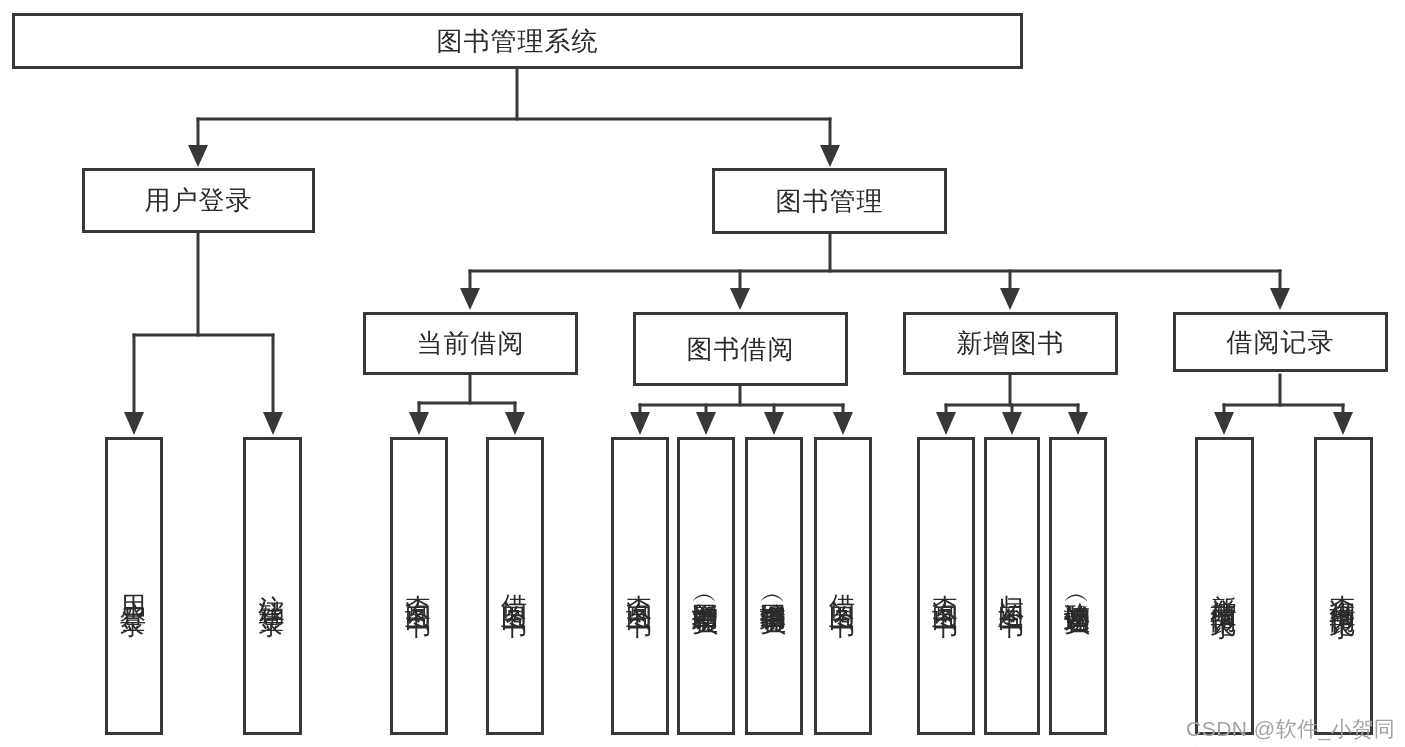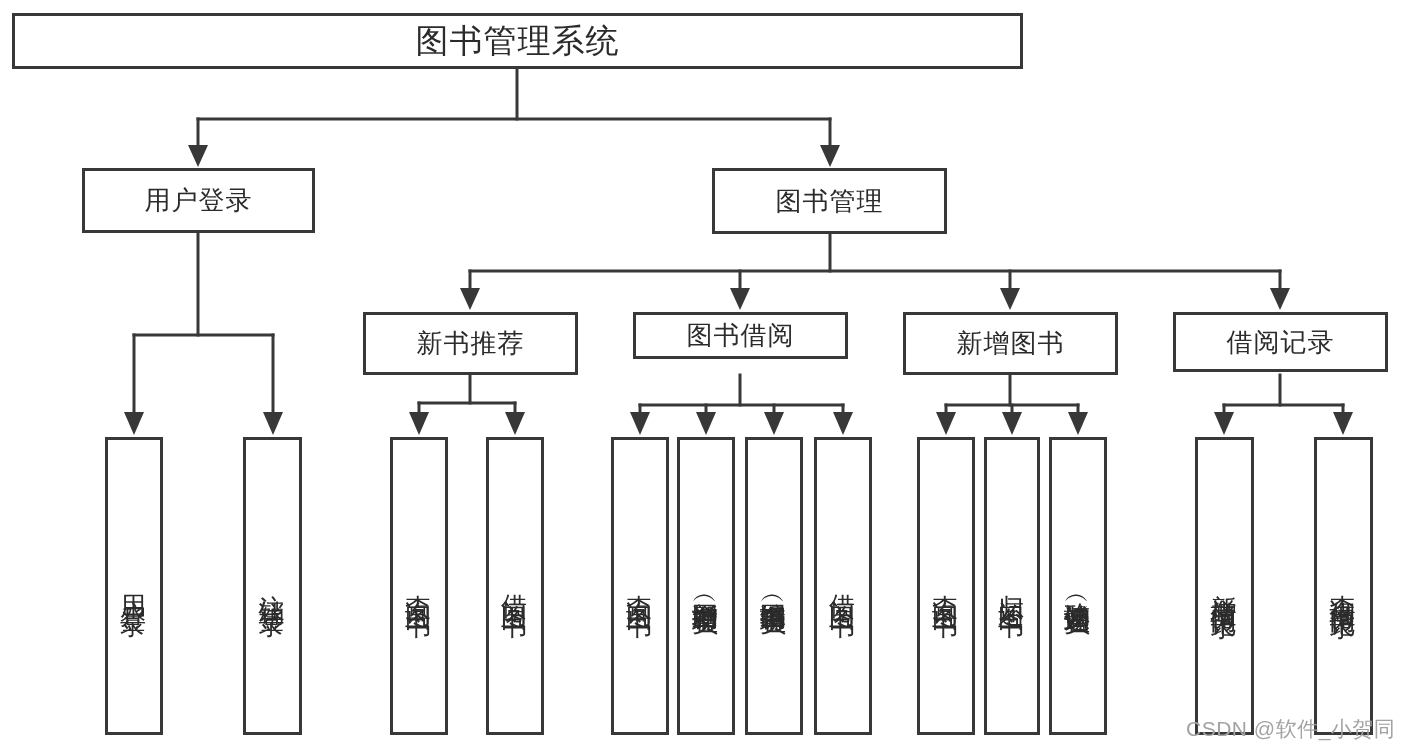--- a/index.html
+++ b/index.html
@@ -8,21 +8,21 @@
     font-family:"Liberation Sans", sans-serif; overflow:hidden;
   }
   svg.wires { position:absolute; left:0; top:0; width:1405px; height:747px; z-index:1; }
   .node {
     position:absolute; box-sizing:border-box; z-index:2;
     border:3px solid #383838; background:#ffffff; color:#2b2b2b;
     display:flex; align-items:center; justify-content:center;
     white-space:nowrap;
   }
   .hnode { font-size:26px; letter-spacing:1px; }
-  .title { font-size:33px; }
+  .title { font-size:26px; }
   .vnode { writing-mode:vertical-rl; font-size:26px; }
   .v4 { letter-spacing:6px; }
   .v6 { letter-spacing:4px; }
   .v9 { letter-spacing:1px; }
   .watermark {
     position:absolute; left:1186px; top:715px; z-index:5;
     font-size:21px; color:#a3a3a3; letter-spacing:0.5px;
   }
 </style>
 </head>
@@ -101,22 +101,22 @@
       <polygon points="1214,412 1234,412 1224,435"></polygon>
       <polygon points="1333,412 1353,412 1343,435"></polygon>
     </g>
   </svg>
 
   <div class="node hnode title" style="left:12px; top:13px; width:1011px; height:56px;">图书管理系统</div>
 
   <div class="node hnode" style="left:82px; top:168px; width:233px; height:65px;">用户登录</div>
   <div class="node hnode" style="left:712px; top:168px; width:235px; height:66px;">图书管理</div>
 
-  <div class="node hnode" style="left:363px; top:312px; width:215px; height:63px;">新书推荐</div>
-  <div class="node hnode" style="left:633px; top:312px; width:215px; height:47px;">图书借阅</div>
+  <div class="node hnode" style="left:363px; top:312px; width:215px; height:63px;">当前借阅</div>
+  <div class="node hnode" style="left:633px; top:312px; width:215px; height:74px;">图书借阅</div>
   <div class="node hnode" style="left:903px; top:312px; width:215px; height:63px;">新增图书</div>
   <div class="node hnode" style="left:1173px; top:312px; width:215px; height:60px;">借阅记录</div>
 
   <div class="node vnode v4" style="left:105px; top:437px; width:58px; height:298px;">用户登录</div>
   <div class="node vnode v4" style="left:243px; top:437px; width:59px; height:298px;">注销登录</div>
 
   <div class="node vnode v4" style="left:390px; top:437px; width:58px; height:298px;">查询图书</div>
   <div class="node vnode v4" style="left:486px; top:437px; width:58px; height:298px;">借阅图书</div>
 
   <div class="node vnode v4" style="left:611px; top:437px; width:58px; height:298px;">查询图书</div>

